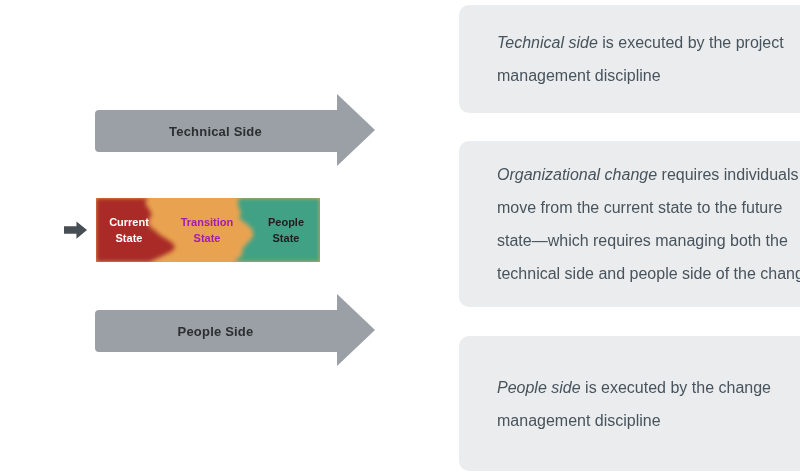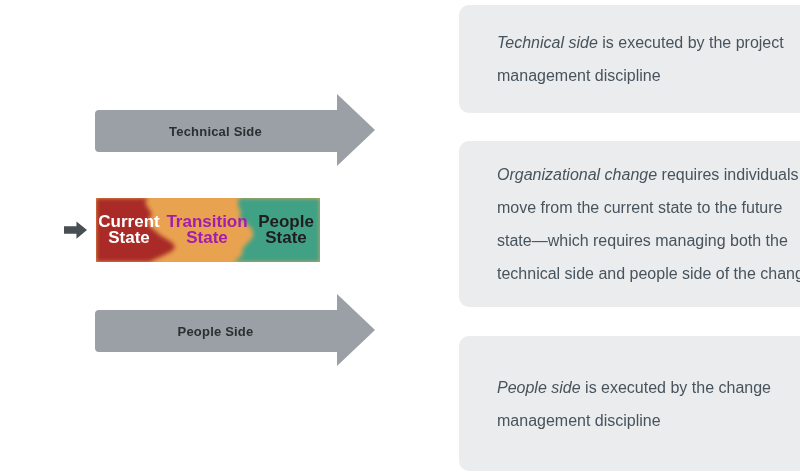--- a/index.html
+++ b/index.html
@@ -23,21 +23,21 @@
     position:absolute;left:0;top:16px;width:243px;height:42px;
     display:flex;align-items:center;justify-content:center;
     font-size:13px;font-weight:700;color:#2c2f32;letter-spacing:.2px;
   }
   
   .state-bar{position:absolute;left:96px;top:198px;width:224px;height:64px;}
   .state-bar svg{position:absolute;left:0;top:0;width:224px;height:64px;display:block;}
   .state-label{
     position:absolute;top:0;height:64px;width:72px;
     display:flex;align-items:center;justify-content:center;text-align:center;
-    font-size:17px;font-weight:700;line-height:16px;white-space:pre-line;
+    font-size:11px;font-weight:700;line-height:16px;white-space:pre-line;
   }
   .state-label.current{left:-3px;color:#ffffff;}
   .state-label.transition{left:75px;color:#a21caf;}
   .state-label.future{left:154px;color:#1e1e1e;}
   
   .callout{
     position:absolute;left:418px;width:380px;background:#ebeced;border-radius:10px;
     display:flex;align-items:center;box-sizing:border-box;
     padding-left:38px;padding-right:18px;margin-left:41px;
   }

